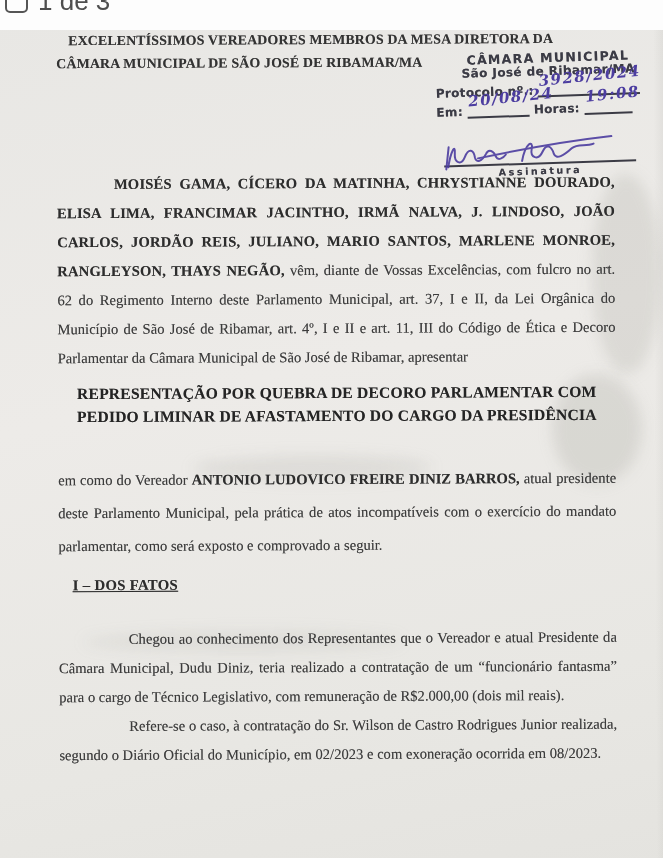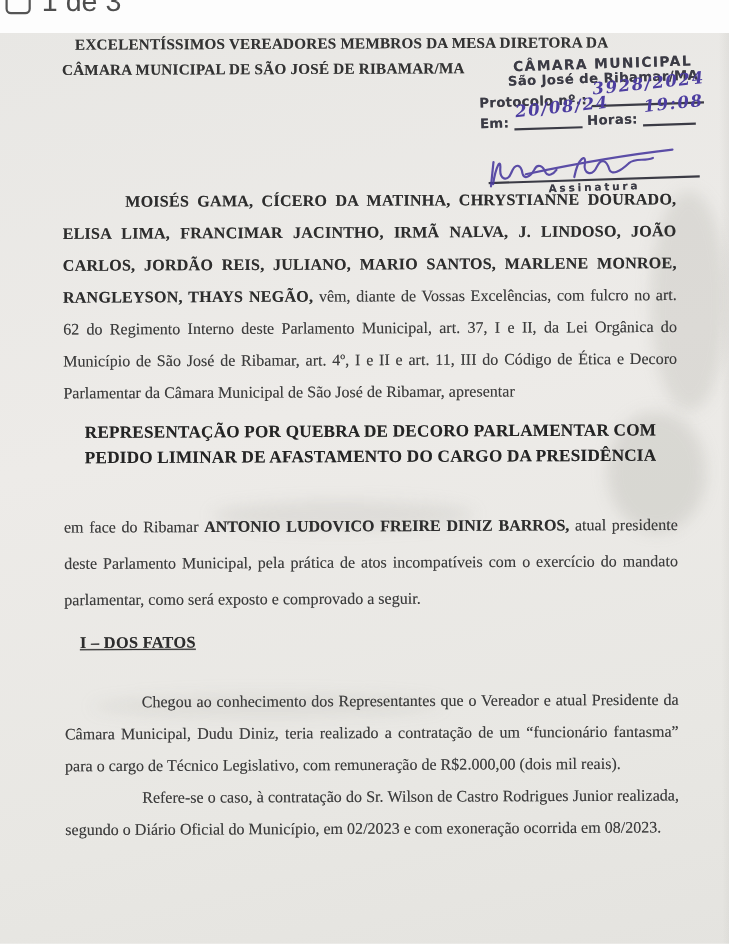--- a/index.html
+++ b/index.html
@@ -105,21 +105,21 @@
       <div class="stamp-sign-label">Assinatura</div>
     </div>
 
     <p class="p-names">
       <span class="names">MOISÉS GAMA, CÍCERO DA MATINHA, CHRYSTIANNE DOURADO, ELISA LIMA, FRANCIMAR JACINTHO, IRMÃ NALVA, J. LINDOSO, JOÃO CARLOS, JORDÃO REIS, JULIANO, MARIO SANTOS, MARLENE MONROE, RANGLEYSON, THAYS NEGÃO,</span><span> vêm, diante de Vossas Excelências, com fulcro no art. 62 do Regimento Interno deste Parlamento Municipal, art. 37, I e II, da Lei Orgânica do Município de São José de Ribamar, art. 4º, I e II e art. 11, III do Código de Ética e Decoro Parlamentar da Câmara Municipal de São José de Ribamar, apresentar</span>
     </p>
 
     <p class="doc-title">REPRESENTAÇÃO POR QUEBRA DE DECORO PARLAMENTAR COM PEDIDO LIMINAR DE AFASTAMENTO DO CARGO DA PRESIDÊNCIA</p>
 
     <p class="p-respondent">
-      <span>em face do Ribamar </span><span class="respondent-name">ANTONIO LUDOVICO FREIRE DINIZ BARROS,</span><span> atual presidente deste Parlamento Municipal, pela prática de atos incompatíveis com o exercício do mandato parlamentar, como será exposto e comprovado a seguir.</span>
+      <span>em como do Vereador </span><span class="respondent-name">ANTONIO LUDOVICO FREIRE DINIZ BARROS,</span><span> atual presidente deste Parlamento Municipal, pela prática de atos incompatíveis com o exercício do mandato parlamentar, como será exposto e comprovado a seguir.</span>
     </p>
 
     <p class="section-heading">I – DOS FATOS</p>
 
     <p class="p-fact first">Chegou ao conhecimento dos Representantes que o Vereador e atual Presidente da Câmara Municipal, Dudu Diniz, teria realizado a contratação de um “funcionário fantasma” para o cargo de Técnico Legislativo, com remuneração de R$2.000,00 (dois mil reais).</p>
     <p class="p-fact">Refere-se o caso, à contratação do Sr. Wilson de Castro Rodrigues Junior realizada, segundo o Diário Oficial do Município, em 02/2023 e com exoneração ocorrida em 08/2023.</p>
 
   </div>
 </div>
 

